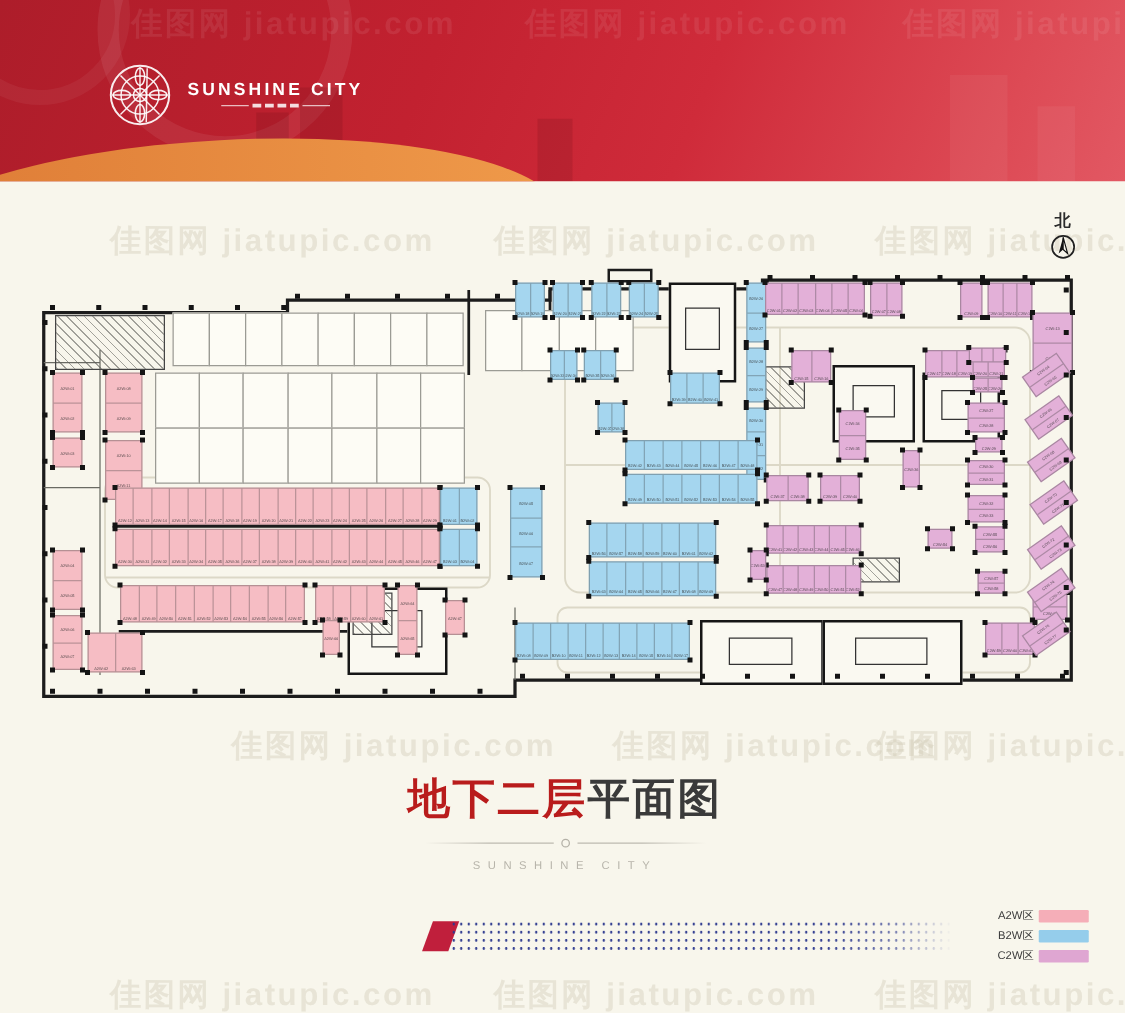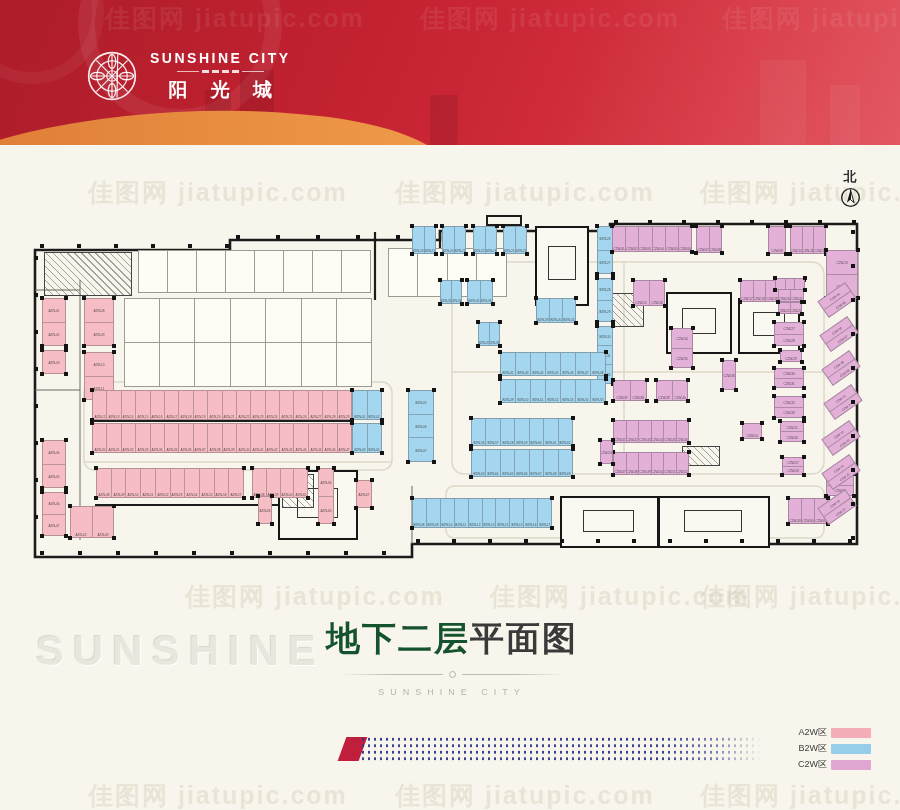--- a/index.html
+++ b/index.html
@@ -58,21 +58,21 @@
   .dot{position:absolute;width:4px;height:4px;background:#141414;}
 
   
   .ghost{position:absolute;left:36px;top:624px;font-size:42px;font-weight:bold;letter-spacing:9px;
          line-height:1.28;color:#e9e7dd;
          text-shadow:1px 1px 0 rgba(255,255,255,.85),-1px -1px 1px rgba(175,172,160,.45);}
 
   
   .caption{position:absolute;left:322px;top:616px;width:260px;text-align:center;}
   .caption .big{font-size:34px;font-weight:bold;letter-spacing:2px;white-space:nowrap;}
-  .caption .big .red{color:#14532d;}
+  .caption .big .red{color:#b91c1c;}
   .caption .big .dark{color:#3a3a3a;}
   .cap-div{margin:9px auto 0;width:225px;display:flex;align-items:center;gap:6px;}
   .cap-div .ln{flex:1;height:1px;background:linear-gradient(90deg,transparent,#bdbab0,#bdbab0);}
   .cap-div .ln.r{background:linear-gradient(90deg,#bdbab0,#bdbab0,transparent);}
   .cap-div .o{width:5px;height:5px;border:1px solid #b4b1a7;border-radius:50%;}
   .caption .sub{margin-top:9px;font-size:9px;letter-spacing:6px;color:#b7b4aa;}
 
   
   .redchip{position:absolute;left:342px;top:737px;width:21px;height:24px;background:#c01f3c;
            transform:skewX(-20deg);}
@@ -122,21 +122,20 @@
     <div class="txt">
       <div class="en">SUNSHINE CITY</div>
       <div class="bar">
         <em></em>
           <i></i>
           <i></i>
           <i></i>
           <i></i>
           <em></em>
       </div>
-      <div class="zh">阳 光 城</div>
     </div>
   </div>
 </div>
 
 <div id="wms">
     <div class="wm light" style="left: 105px; top: 2px;">佳图网 jiatupic.com</div>
     <div class="wm light" style="left: 420px; top: 2px;">佳图网 jiatupic.com</div>
     <div class="wm light" style="left: 722px; top: 2px;">佳图网 jiatupic.com</div>
     <div class="wm" style="left: 88px; top: 176px;">佳图网 jiatupic.com</div>
     <div class="wm" style="left: 395px; top: 176px;">佳图网 jiatupic.com</div>
@@ -1291,21 +1290,20 @@
     <div class="dot" style="left: 851px; top: 332px;"></div>
     <div class="dot" style="left: 851px; top: 366px;"></div>
     <div class="dot" style="left: 851px; top: 400px;"></div>
     <div class="dot" style="left: 851px; top: 434px;"></div>
     <div class="dot" style="left: 851px; top: 468px;"></div>
     <div class="dot" style="left: 851px; top: 502px;"></div>
     <div class="dot" style="left: 851px; top: 536px;"></div>
   </div>
 
 <div class="ghost">
-  <div>SUNSHINE</div>
 </div>
 
 <div class="caption">
   <div class="big">
     <span class="red">地下二层</span><span class="dark">平面图</span>
   </div>
   <div class="cap-div">
     <div class="ln"></div>
       <div class="o"></div>
       <div class="ln r"></div>

